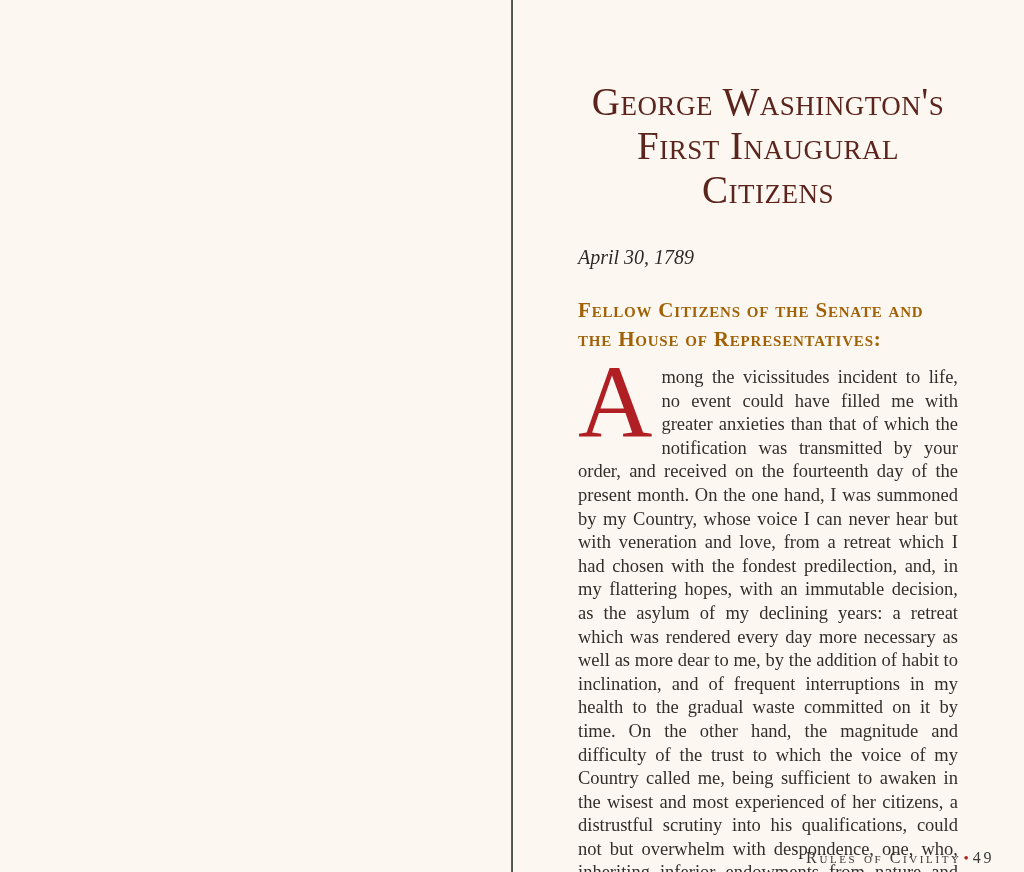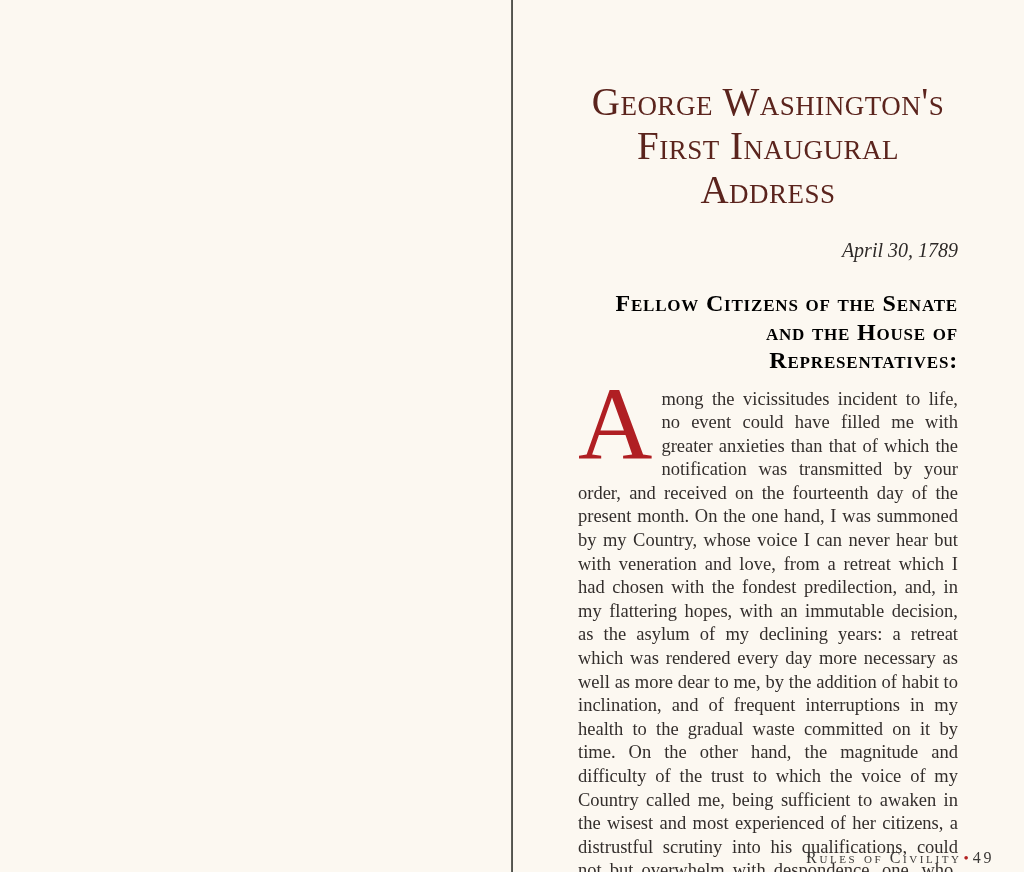--- a/index.html
+++ b/index.html
@@ -38,36 +38,35 @@
     margin-top: 80px;
     text-align: center;
     font-variant: small-caps;
     font-size: 39px;
     line-height: 44px;
     color: #5B241D;
     letter-spacing: 0.5px;
     font-weight: 400;
   }
   .date-line {
-    margin-top: 26px;
-    text-align: right;
+    margin-top: 33px;
     font-style: italic;
     font-size: 20px;
     line-height: 24px;
     color: #2E2A28;
   }
   .salutation {
     margin-top: 27px;
     font-variant: small-caps;
     font-weight: 700;
-    font-size: 24px;
+    font-size: 21px;
     line-height: 28.5px;
     letter-spacing: 0.8px;
-    color: #000000;
-    text-align: right;
+    color: #a16207;
+    text-align: left;
   }
   .body-paragraph {
     margin-top: 13px;
     font-size: 18.5px;
     line-height: 23.6px;
     color: #332E2C;
     text-align: justify;
   }
   .dropcap {
     float: left;
@@ -102,21 +101,21 @@
 
   <div class="left-page"></div>
 
   <div class="page-divider"></div>
 
   <div class="right-page">
     <div class="text-column">
 
       <h1 class="chapter-title">
         <span>George Washington's</span><br>
-        <span>First Inaugural Address</span>
+        <span>First Inaugural Citizens</span>
       </h1>
 
       <div class="date-line">April 30, 1789</div>
 
       <div class="salutation">Fellow Citizens of the Senate and the House of Representatives:</div>
 
       <p class="body-paragraph">
         <span class="dropcap">A</span><span>mong the vicissitudes incident to life, no event could have filled me with greater anxieties than that of which the notification was transmitted by your order, and received on the fourteenth day of the present month. On the one hand, I was summoned by my Country, whose voice I can never hear but with veneration and love, from a retreat which I had chosen with the fondest predilection, and, in my flattering hopes, with an immutable decision, as the asylum of my declining years: a retreat which was rendered every day more necessary as well as more dear to me, by the addition of habit to inclination, and of frequent interruptions in my health to the gradual waste committed on it by time. On the other hand, the magnitude and difficulty of the trust to which the voice of my Country called me, being sufficient to awaken in the wisest and most experienced of her citizens, a distrustful scrutiny into his qualifications, could not but overwhelm with despondence, one, who, inheriting inferior endowments from nature and unpracticed in the duties of civil administration, ought to be peculiarly</span>
       </p>
 

